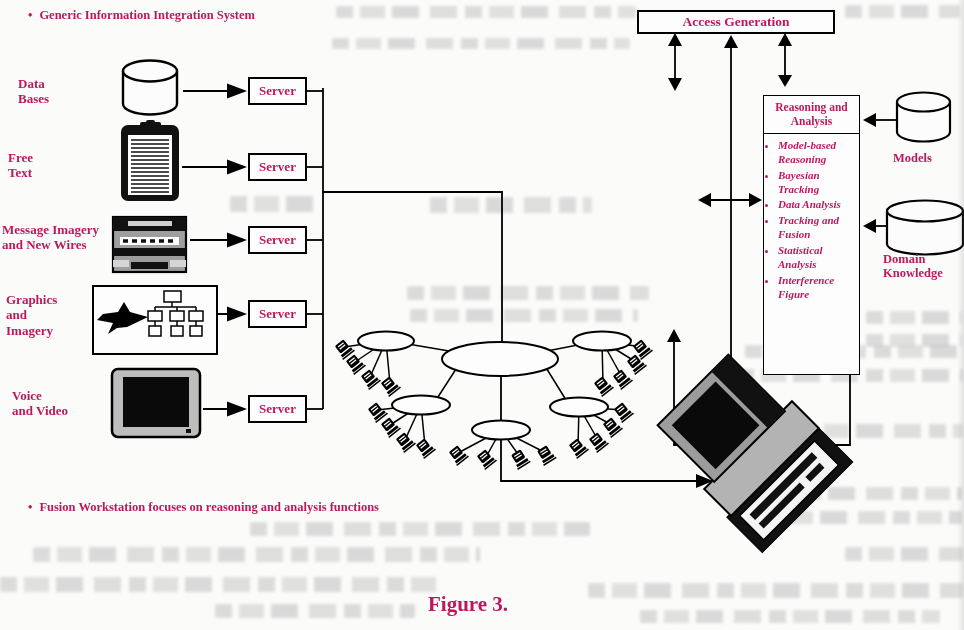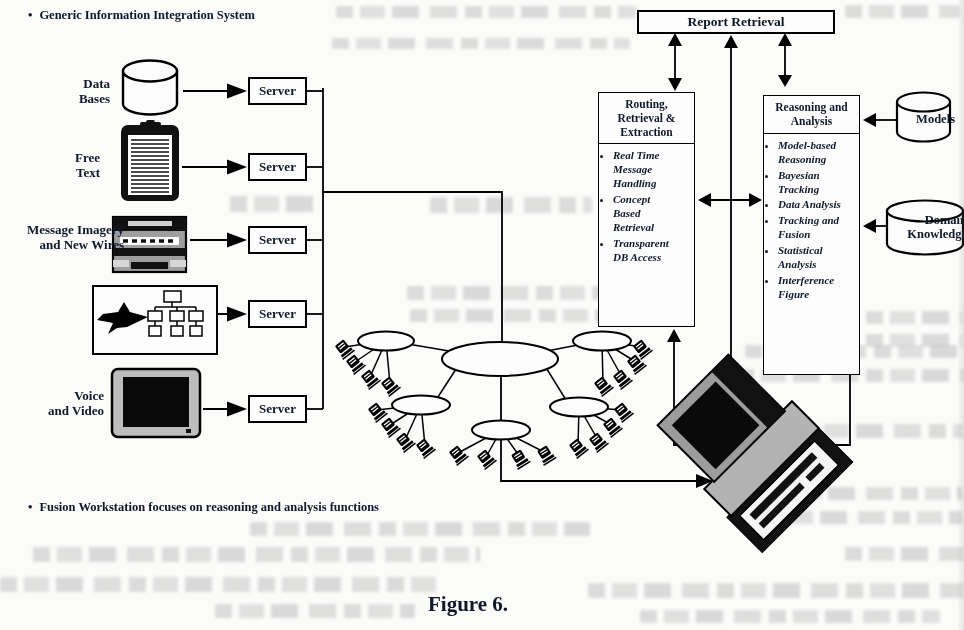--- a/index.html
+++ b/index.html
@@ -1,33 +1,33 @@
 <!DOCTYPE html>
 <html><head>
 <meta charset="utf-8">
 <style>
   html,body{margin:0;padding:0;}
   .page{
     position:relative; width:964px; height:630px; overflow:hidden;
-    background:#fbfbfa; color:#0f172a;
+    background:#fbfbfa; color:#be185d;
     font-family:"Liberation Serif","DejaVu Serif",serif; font-weight:700;
   }
   
   .ghost{
     position:absolute; z-index:0; border-radius:2px; opacity:.5;
     filter:blur(1.7px);
     background:repeating-linear-gradient(90deg,
       #bdbdbd 0 17px, transparent 17px 24px,
       #c6c6c6 24px 49px, transparent 49px 56px,
       #b9b9b9 56px 83px, transparent 83px 94px,
       #c2c2c2 94px 121px, transparent 121px 129px);
   }
   svg.art{position:absolute; left:0; top:0; z-index:1;}
   .txt{position:absolute; z-index:2; line-height:1.18;}
-  .center{text-align:right;}
+  .center{text-align:left;}
   .pre{white-space:pre-line;}
   .pagebullet{font-size:12.5px;}
   .pagebullet .glyph{margin-right:7px;}
   .srclabel{font-size:13px;}
   .server{
     width:59px; height:28px; background:#fdfdfd; border:2px solid #000;
     box-sizing:border-box; font-size:13px; line-height:24px; text-align:center;
   }
   .report{
     width:198px; height:24px; background:#fdfdfd; border:2px solid #000;
@@ -35,21 +35,21 @@
   }
   .fnbox{
     background:#fdfdfd; border:1.6px solid #000; box-sizing:border-box; width:97px;
   }
   .fnbox .title{
     font-size:11.5px; text-align:center; white-space:pre-line; line-height:1.2;
     padding:5px 2px 4px 2px; border-bottom:1.6px solid #000;
   }
   .fnbox ul{margin:5px 0 0 0; padding:0 0 0 14px; list-style:disc;font-style:italic;}
   .fnbox li{font-size:11px; line-height:1.27; width:64px; margin-bottom:2px;}
-  .cyl-label{font-size:12.5px; line-height:1.15;}
+  .cyl-label{font-size:12.5px; line-height:1.15;margin-top:39px;}
   .fusionlabel{font-size:13.5px;}
   .figcap{font-size:21px;}
   .edge{position:absolute; right:0; top:0; width:7px; height:630px;
         background:linear-gradient(90deg, rgba(0,0,0,0) , rgba(120,120,120,.18)); z-index:3;}
 </style>
 </head>
 <body>
 
 <div class="page">
 
@@ -275,41 +275,34 @@
   <div class="txt pagebullet" style="left:28px;top:8px">
     <span class="glyph">•</span><span>Generic Information Integration System</span>
   </div>
 
   <div class="txt srclabel pre center" style="left:18px;top:76px;width:92px">Data
 Bases</div>
   <div class="txt srclabel pre center" style="left:8px;top:150px;width:92px">Free
 Text</div>
   <div class="txt srclabel pre center" style="left:2px;top:222px;width:122px">Message Imagery
 and New Wires</div>
+  <div class="txt srclabel pre center" style="left:6px;top:292px;width:92px">Graphics
+and
+Imagery</div>
   <div class="txt srclabel pre center" style="left:12px;top:388px;width:92px">Voice
 and Video</div>
 
   <div class="txt server" style="left:248px;top:77px">Server</div>
   <div class="txt server" style="left:248px;top:153px">Server</div>
   <div class="txt server" style="left:248px;top:226px">Server</div>
   <div class="txt server" style="left:248px;top:300px">Server</div>
   <div class="txt server" style="left:248px;top:395px">Server</div>
 
-  <div class="txt report" style="left:637px;top:10px">Report Retrieval</div>
-
-  <div class="txt fnbox" style="left:598px;top:92px;height:235px">
-    <div class="title">Routing,
-Retrieval &amp;
-Extraction</div>
-    <ul>
-      <li>Real Time Message Handling</li>
-      <li>Concept Based Retrieval</li>
-      <li>Transparent DB Access</li>
-    </ul>
-  </div>
+  <div class="txt report" style="left:637px;top:10px">Access Generation</div>
+
 
   <div class="txt fnbox" style="left:763px;top:95px;height:280px">
     <div class="title">Reasoning and
 Analysis</div>
     <ul>
       <li>Model-based Reasoning</li>
       <li>Bayesian Tracking</li>
       <li>Data Analysis</li>
       <li>Tracking and Fusion</li>
       <li>Statistical Analysis</li>
@@ -319,16 +312,16 @@
 
   <div class="txt cyl-label center" style="left:893px;top:112px;width:62px">Models</div>
   <div class="txt cyl-label center pre" style="left:883px;top:213px;width:84px">Domain
 Knowledge</div>
 
 
   <div class="txt pagebullet" style="left:28px;top:500px">
     <span class="glyph">•</span><span>Fusion Workstation focuses on reasoning and analysis functions</span>
   </div>
 
-  <div class="txt figcap" style="left:428px;top:592px">Figure 6.</div>
+  <div class="txt figcap" style="left:428px;top:592px">Figure 3.</div>
 
   <div class="edge"></div>
 </div>
 
 </body></html>

